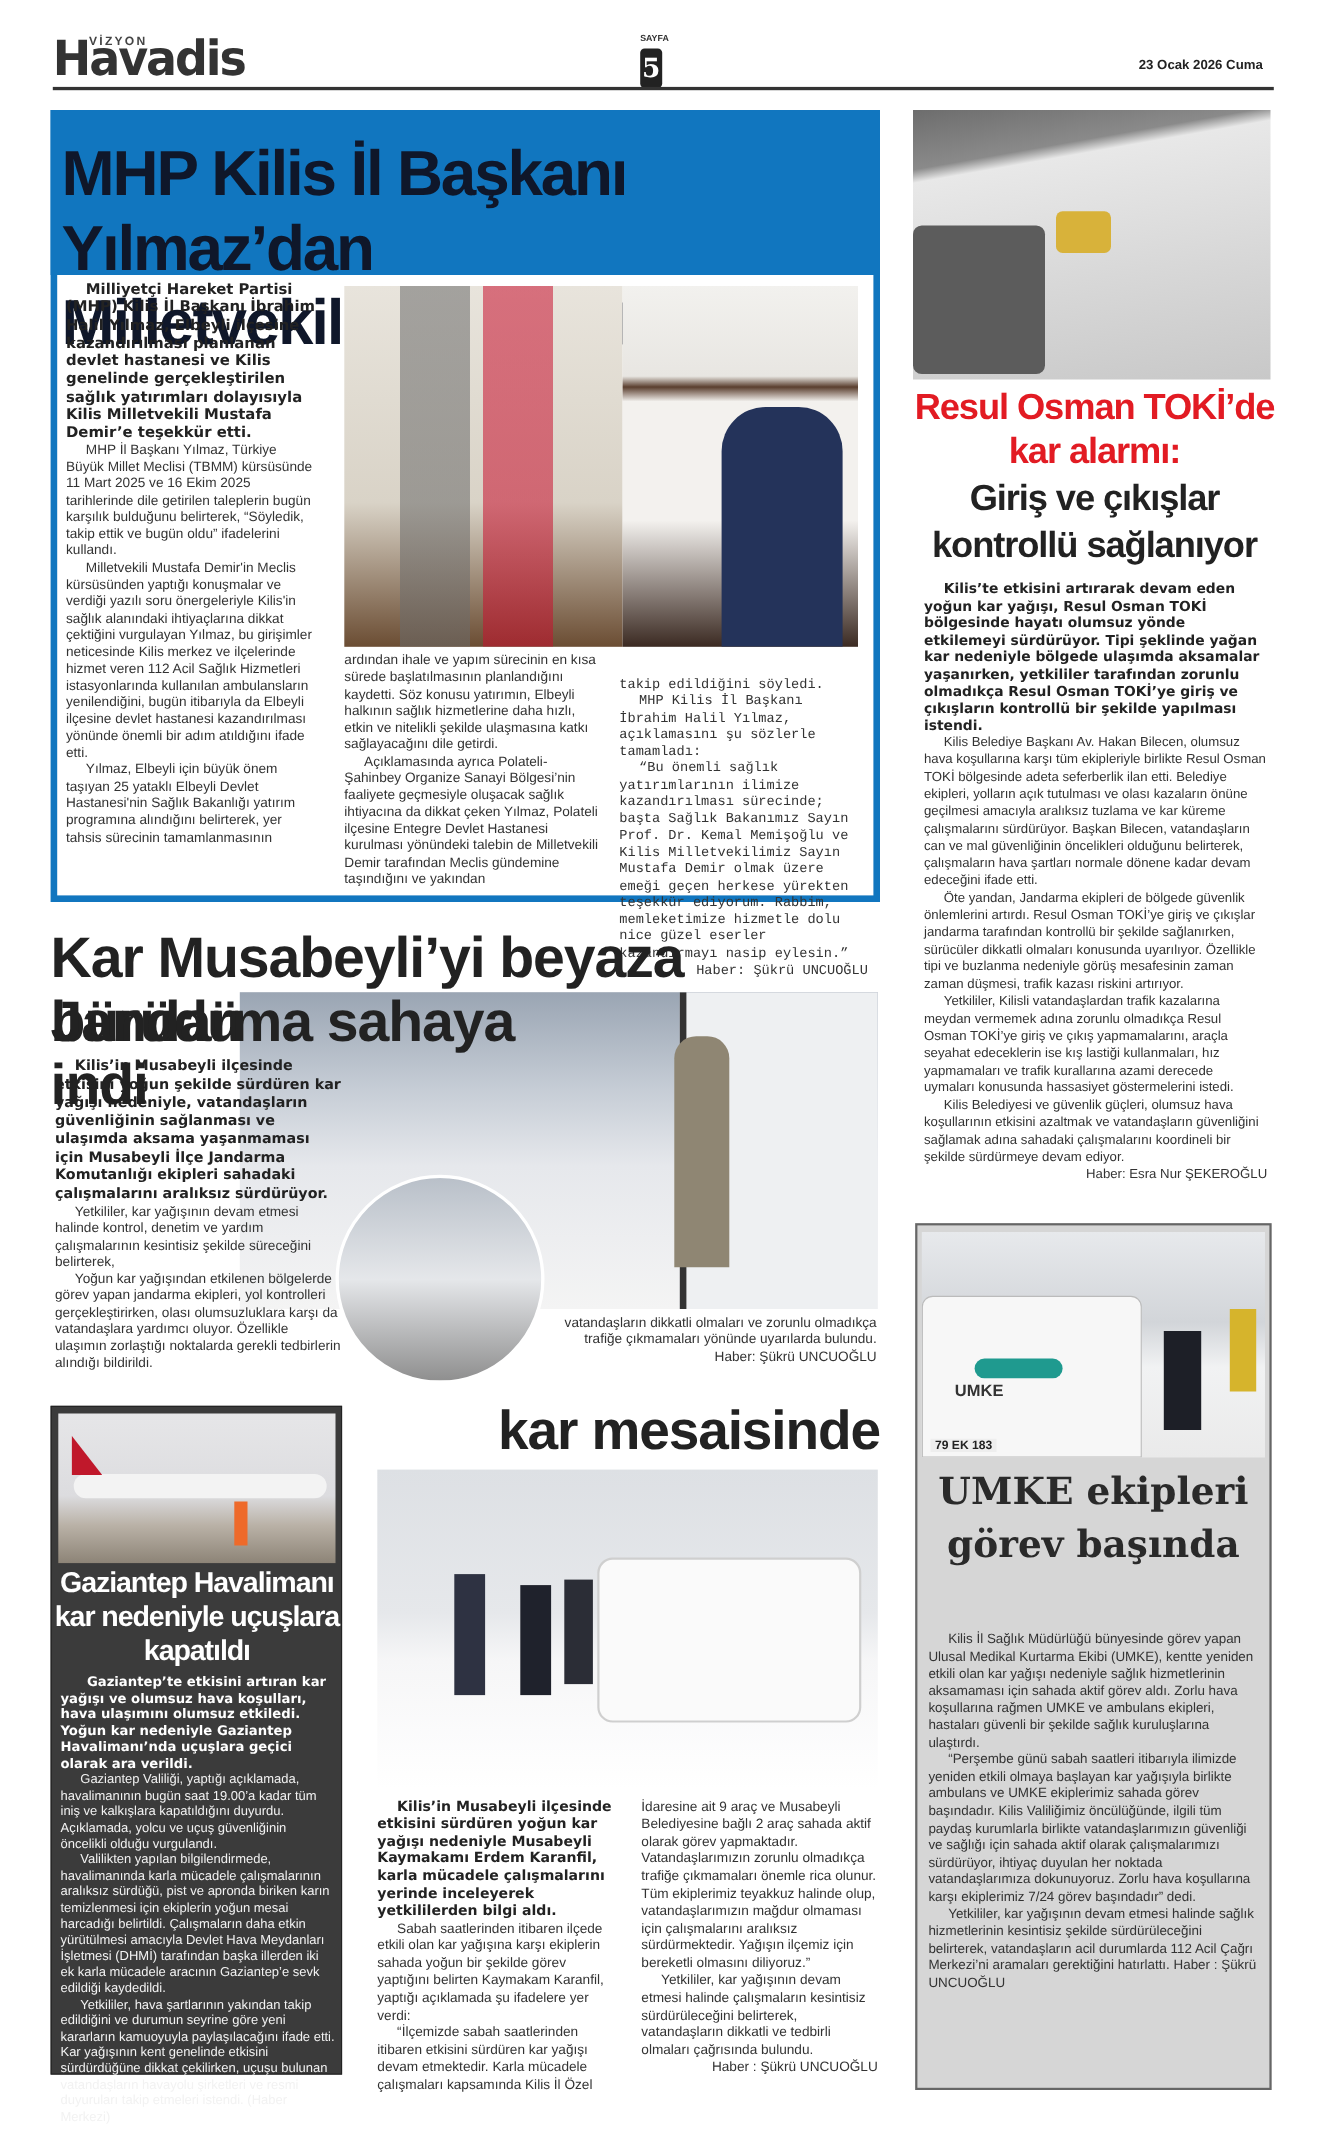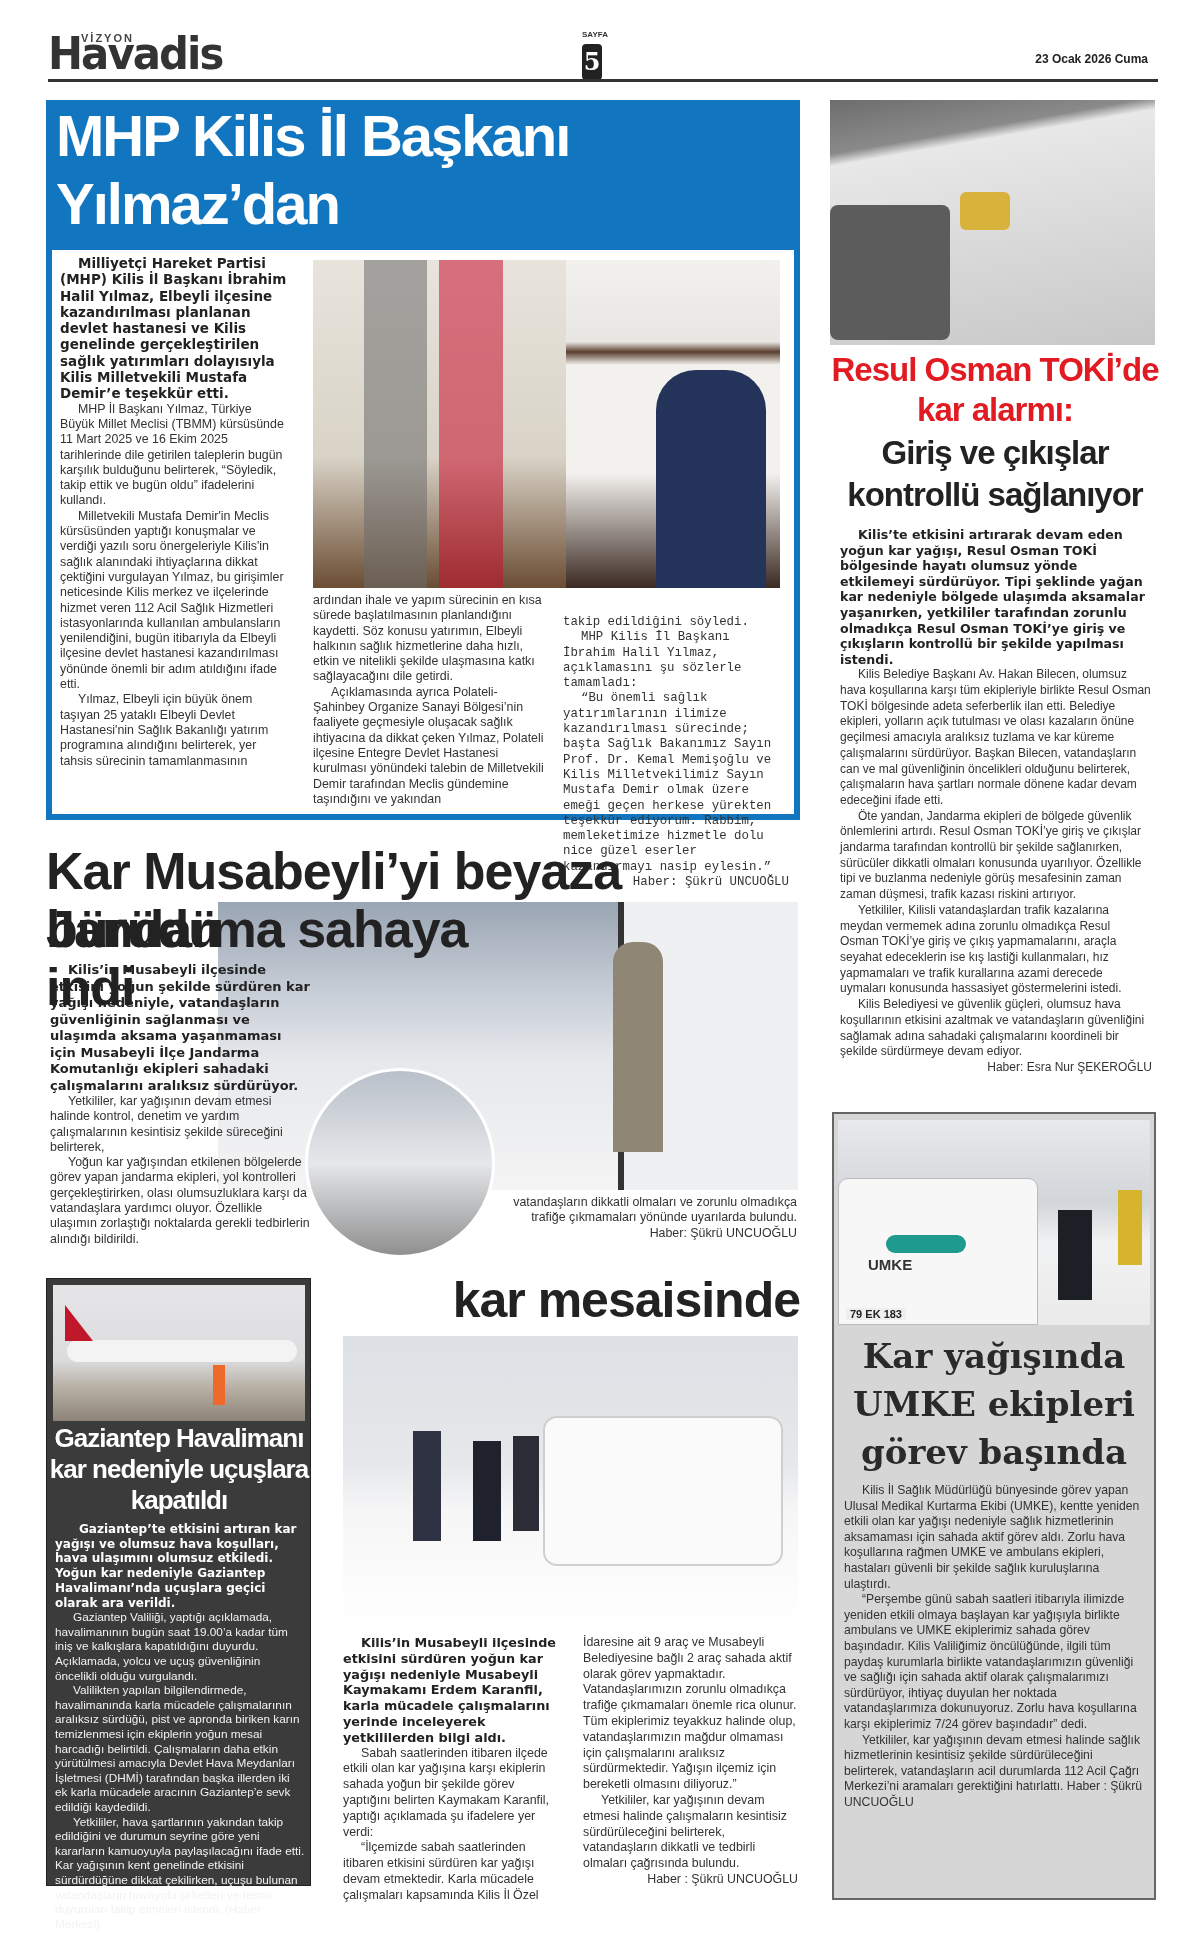--- a/index.html
+++ b/index.html
@@ -10,23 +10,23 @@
   .logo-small { left: 81px; top: 32px; font-size: 11px; font-weight: bold; letter-spacing: 2px; color: #444; font-family: Liberation Sans, sans-serif; }
   .logo-main { left: 48px; top: 28px; font-size: 44px; font-weight: bold; color: #333; font-family: "DejaVu Sans", sans-serif; letter-spacing: -2px; transform: scaleX(0.95); transform-origin: left; }
   .page-label { left: 582px; top: 30px; font-size: 8px; font-weight: bold; color: #333; }
   .page-num { left: 582px; top: 44px; width: 20px; height: 36px; background: #222; color: #fff; border-radius: 4px;
               font-size: 24px; font-weight: bold; text-align: center; line-height: 36px; font-family: "DejaVu Serif", serif; }
   .date { right: 52px; top: 52px; font-size: 12px; font-weight: bold; color: #222; }
   .header-rule { left: 48px; top: 79px; width: 1110px; height: 3px; background: #333; }
 
   
   .mhp-box { left: 46px; top: 100px; width: 754px; height: 720px; border: 6px solid #1176bf; background: #fff; }
-  .mhp-title { left: 46px; top: 100px; width: 754px; height: 150px; background: #1176bf; color: #ffffff;
+  .mhp-title { left: 46px; top: 100px; width: 754px; height: 150px; background: #1176bf; color: #0f172a;
                font-family: "Liberation Sans", sans-serif; font-weight: bold; font-size: 58px; line-height: 68px;
-               padding: 2px 10px; letter-spacing: -2px; transform-origin: left; }
+               padding: 24px 10px; letter-spacing: -2px; transform-origin: left; }
   .mhp-title span { display: block; }
   .col { font-size: 12.4px; line-height: 15.3px; color: #333; text-align: left; }
   .col p { text-indent: 18px; }
   .lead { font-weight: bold; font-size: 15px; line-height: 18.5px; color: #222; font-family: "DejaVu Sans", sans-serif; }
   .byline { text-align: right; }
   .photo { background: #ccc; overflow: hidden; }
 
   .red-title { color: #e21b23; font-weight: bold; font-family: "Liberation Sans", sans-serif; text-align: center; letter-spacing: -1px; }
   .dark-title { color: #222; font-weight: bold; font-family: "Liberation Sans", sans-serif; text-align: center; letter-spacing: -1px; }
   .gaz-box { left: 46px; top: 1278px; width: 265px; height: 608px; background: #3b3b3b; border: 1px solid #222; }
@@ -149,21 +149,20 @@
 <div class="abs umke-box"></div>
 <div class="abs photo" style="left:838px; top:1120px; width:312px; height:205px; background:linear-gradient(180deg,#e7e9ec 0%,#d2d5d9 40%,#f1f2f3 60%,#eaeaea 100%);">
   <div style="position:absolute; left:0; top:58px; width:200px; height:147px; background:#f7f7f7; border-radius:10px 10px 0 0; border:1px solid #bbb;"></div>
   <div style="position:absolute; left:48px; top:115px; width:80px; height:18px; background:#1f9a8f; border-radius:9px;"></div>
   <div style="position:absolute; left:30px; top:136px; font-weight:bold; font-size:15px; color:#333; font-family:'Liberation Sans',sans-serif;">UMKE</div>
   <div style="position:absolute; left:8px; top:188px; font-weight:bold; font-size:11px; color:#222; background:#eee; padding:0 4px;">79 EK 183</div>
   <div style="position:absolute; left:220px; top:90px; width:34px; height:90px; background:#1d1f27;"></div>
   <div style="position:absolute; left:280px; top:70px; width:24px; height:75px; background:#d6b42c;"></div>
 </div>
 <div class="abs slab" style="left:834px; top:1332px; width:320px;">
-  <div>Kar yağışında</div>
   <div>UMKE ekipleri</div>
   <div>görev başında</div>
 </div>
 <div class="abs col" style="left:844px; top:1483px; width:305px; font-size:12.2px; line-height:15.6px;">
   <p>Kilis İl Sağlık Müdürlüğü bünyesinde görev yapan Ulusal Medikal Kurtarma Ekibi (UMKE), kentte yeniden etkili olan kar yağışı nedeniyle sağlık hizmetlerinin aksamaması için sahada aktif görev aldı. Zorlu hava koşullarına rağmen UMKE ve ambulans ekipleri, hastaları güvenli bir şekilde sağlık kuruluşlarına ulaştırdı.</p>
   <p>“Perşembe günü sabah saatleri itibarıyla ilimizde yeniden etkili olmaya başlayan kar yağışıyla birlikte ambulans ve UMKE ekiplerimiz sahada görev başındadır. Kilis Valiliğimiz öncülüğünde, ilgili tüm paydaş kurumlarla birlikte vatandaşlarımızın güvenliği ve sağlığı için sahada aktif olarak çalışmalarımızı sürdürüyor, ihtiyaç duyulan her noktada vatandaşlarımıza dokunuyoruz. Zorlu hava koşullarına karşı ekiplerimiz 7/24 görev başındadır” dedi.</p>
   <p>Yetkililer, kar yağışının devam etmesi halinde sağlık hizmetlerinin kesintisiz şekilde sürdürüleceğini belirterek, vatandaşların acil durumlarda 112 Acil Çağrı Merkezi’ni aramaları gerektiğini hatırlattı. Haber : Şükrü UNCUOĞLU</p>
 </div>
 
 </body></html>

